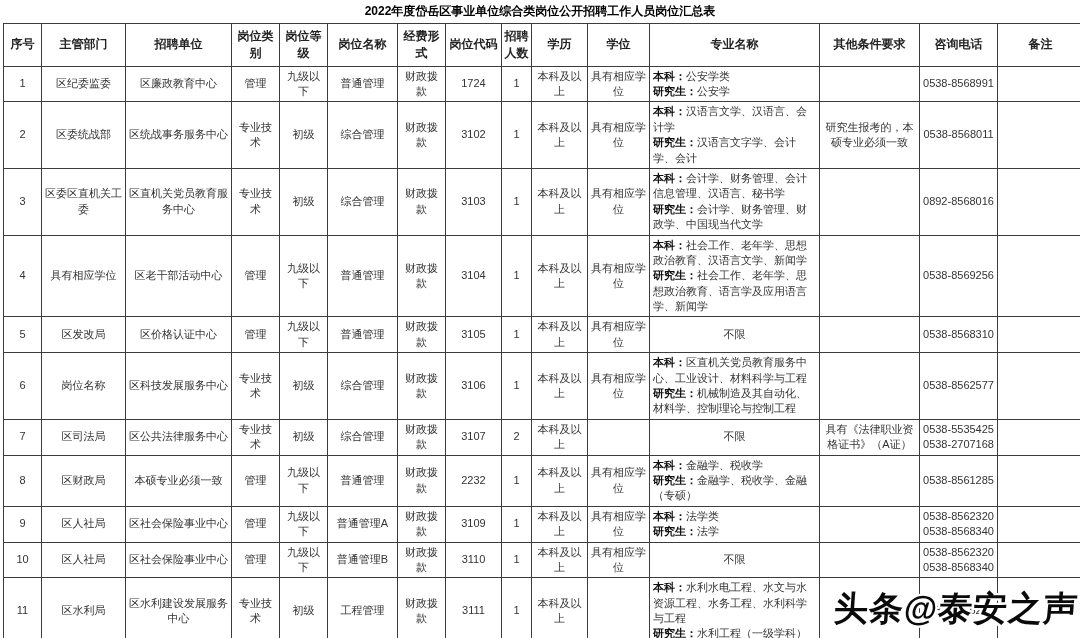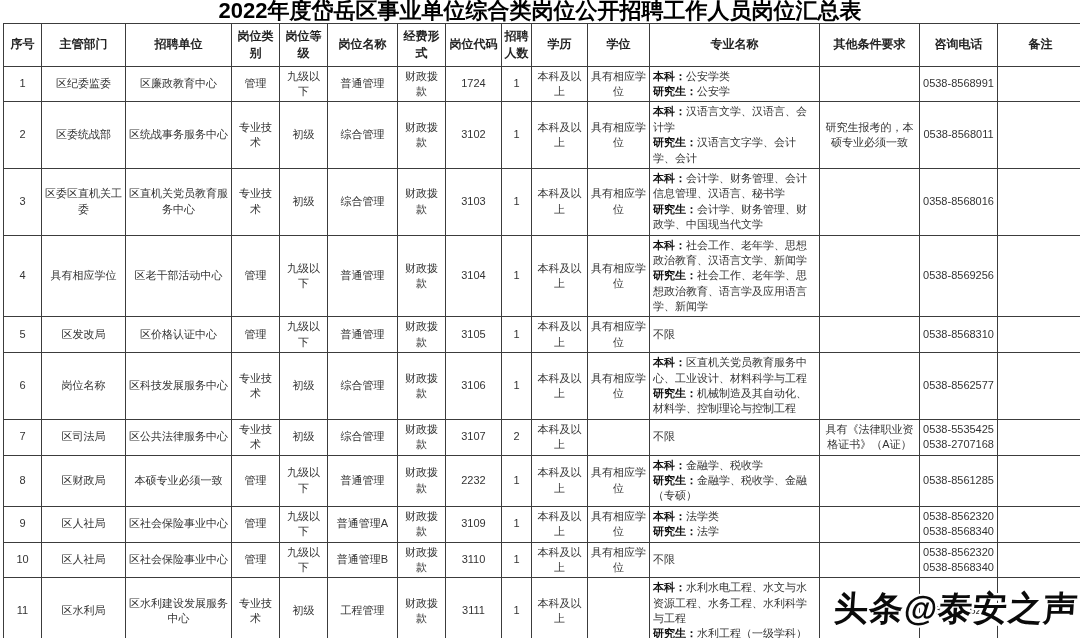--- a/index.html
+++ b/index.html
@@ -2,36 +2,36 @@
 <html><head>
 <meta charset="utf-8">
 <style>
   html,body{margin:0;padding:0;}
   body{
     width:1080px;height:638px;background:#ffffff;position:relative;
     font-family:"Liberation Sans","DejaVu Sans",sans-serif;color:#222;
     overflow:hidden;
   }
   .title{
-    text-align:center;font-weight:bold;font-size:22px;line-height:20px;
+    text-align:center;font-weight:bold;font-size:12px;line-height:20px;
     padding:1px 0 2px 0;color:#000;
   }
   table.grid{
     border-collapse:collapse;table-layout:fixed;width:1074px;margin:0 3px;
   }
   .grid th,.grid td{
     border:1px solid #3c3c3c;text-align:center;vertical-align:middle;
     font-size:11px;padding:2px 3px;word-break:break-all;line-height:1.4;color:#333;
   }
   .grid th{
     font-weight:bold;font-size:12px;color:#222;padding:4px 2px;height:28px;
   }
   .grid td{height:22px;}
   .grid td.major{text-align:left;}
-  .grid td.major.plain{}
+  .grid td.major.plain{text-align:center;}
   .lbl{font-weight:bold;color:#111;}
   .phone-line{white-space:nowrap;}
   .watermark{
     position:absolute;right:2px;bottom:6px;
     font-size:34px;font-weight:bold;color:#0a0a0a;letter-spacing:1px;
     transform:skewX(-4deg);
     text-shadow:-2px -2px 0 #fff,2px -2px 0 #fff,-2px 2px 0 #fff,2px 2px 0 #fff,
                  0 -2px 0 #fff,0 2px 0 #fff,-2px 0 0 #fff,2px 0 0 #fff;
     pointer-events:none;
   }
@@ -134,21 +134,21 @@
         <td>3103</td>
         <td>1</td>
         <td>本科及以上</td>
         <td>具有相应学位</td>
         <td class="major">
           <div><span class="lbl">本科：</span><span>会计学、财务管理、会计信息管理、汉语言、秘书学</span></div>
           <div><span class="lbl">研究生：</span><span>会计学、财务管理、财政学、中国现当代文学</span></div>
         </td>
         <td></td>
         <td>
-          <div class="phone-line">0358-8568016</div>
+          <div class="phone-line">0892-8568016</div>
         </td>
         <td></td>
       </tr>
       <tr>
         <td>4</td>
         <td>具有相应学位</td>
         <td>区老干部活动中心</td>
         <td>管理</td>
         <td>九级以下</td>
         <td>普通管理</td>

